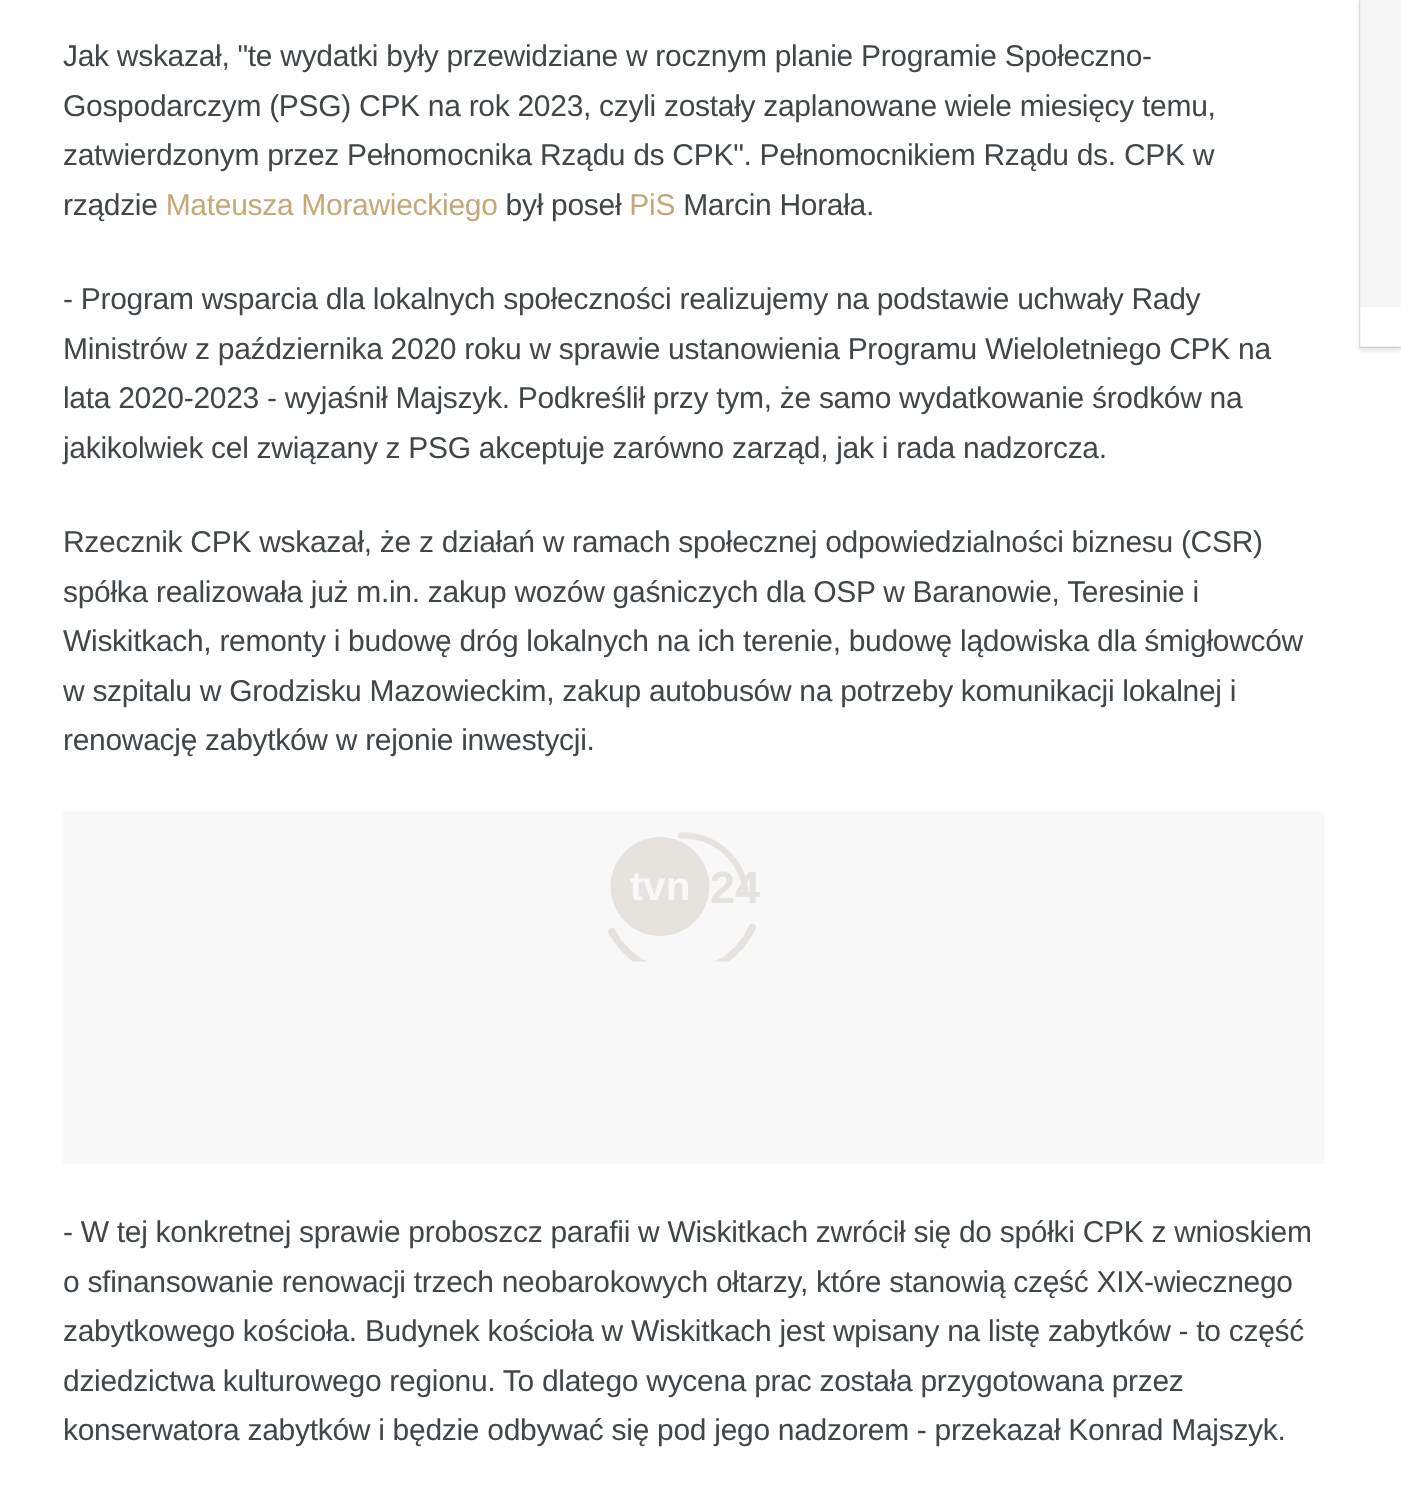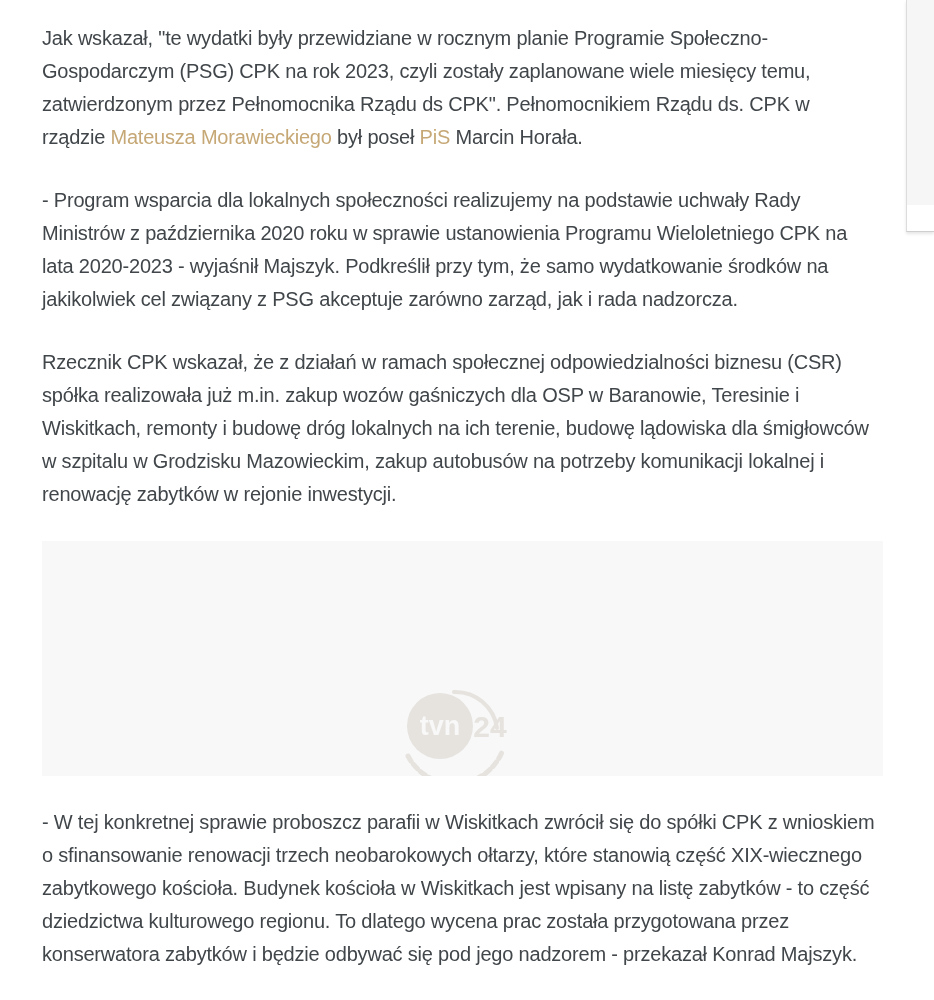--- a/index.html
+++ b/index.html
@@ -22,21 +22,21 @@
     position:absolute;left:42px;top:22px;width:834px;
   }
   .para{
     font-size:20px;line-height:33px;letter-spacing:-0.2px;
     color:var(--text);margin:0 0 30px 0;font-weight:400;
   }
   .inline-link{color:var(--link);text-decoration:none;cursor:pointer;}
   .img-block{
     margin:1px 0 30px 0;width:841px;height:235px;
     background:var(--image_bg);
-    display:flex;align-items:flex-end;justify-content:center;
+    display:flex;align-items:flex-start;justify-content:center;
   }
   .watermark-svg{display:block;}
   .edge-card{
     position:absolute;top:0;right:0;width:28px;height:232px;
     background:#fff;
     border-left:1px solid var(--card_border);
     border-bottom:1px solid #cfcfcf;
     box-shadow:0 2px 3px rgba(0,0,0,0.10);
     cursor:pointer;
   }

